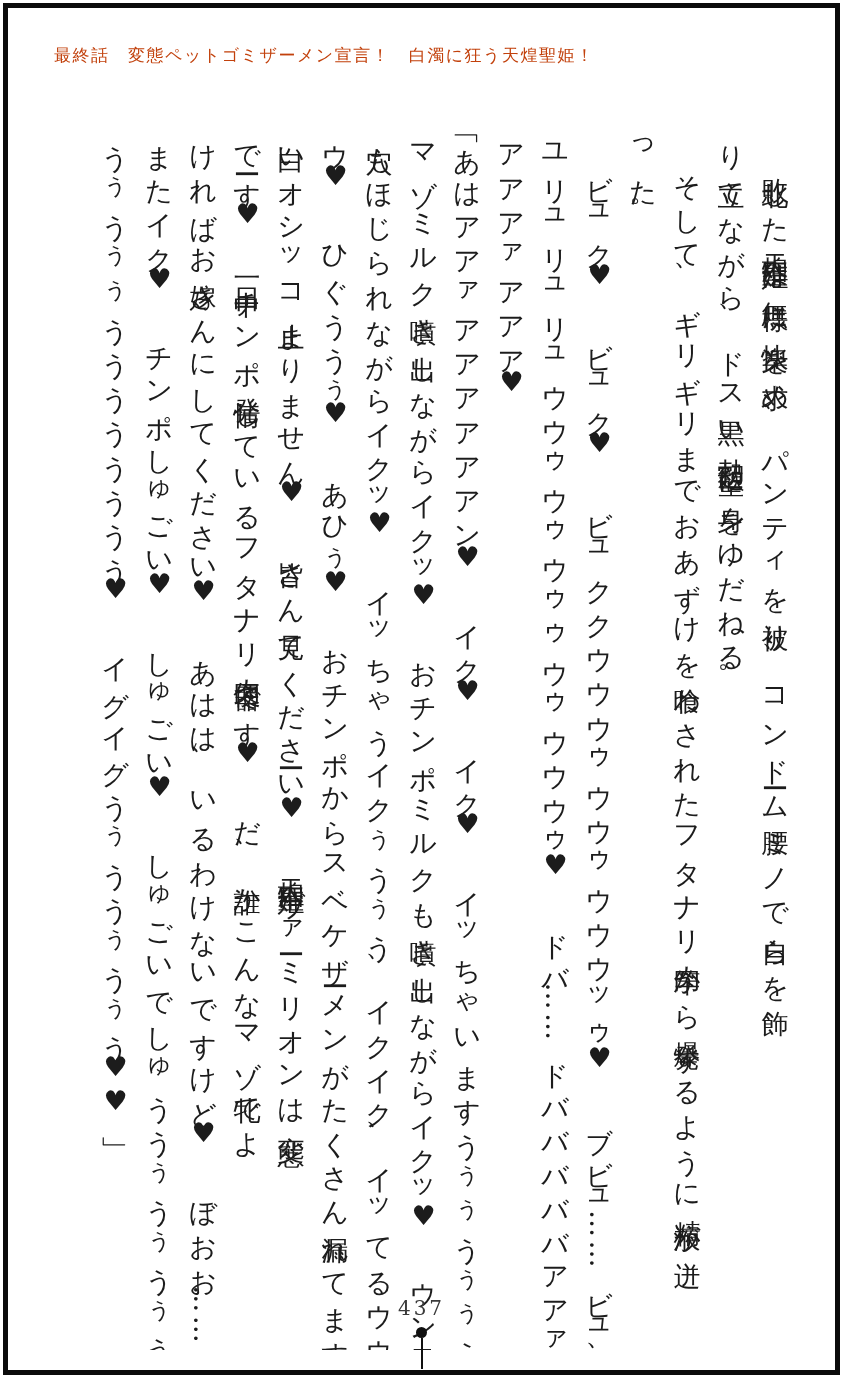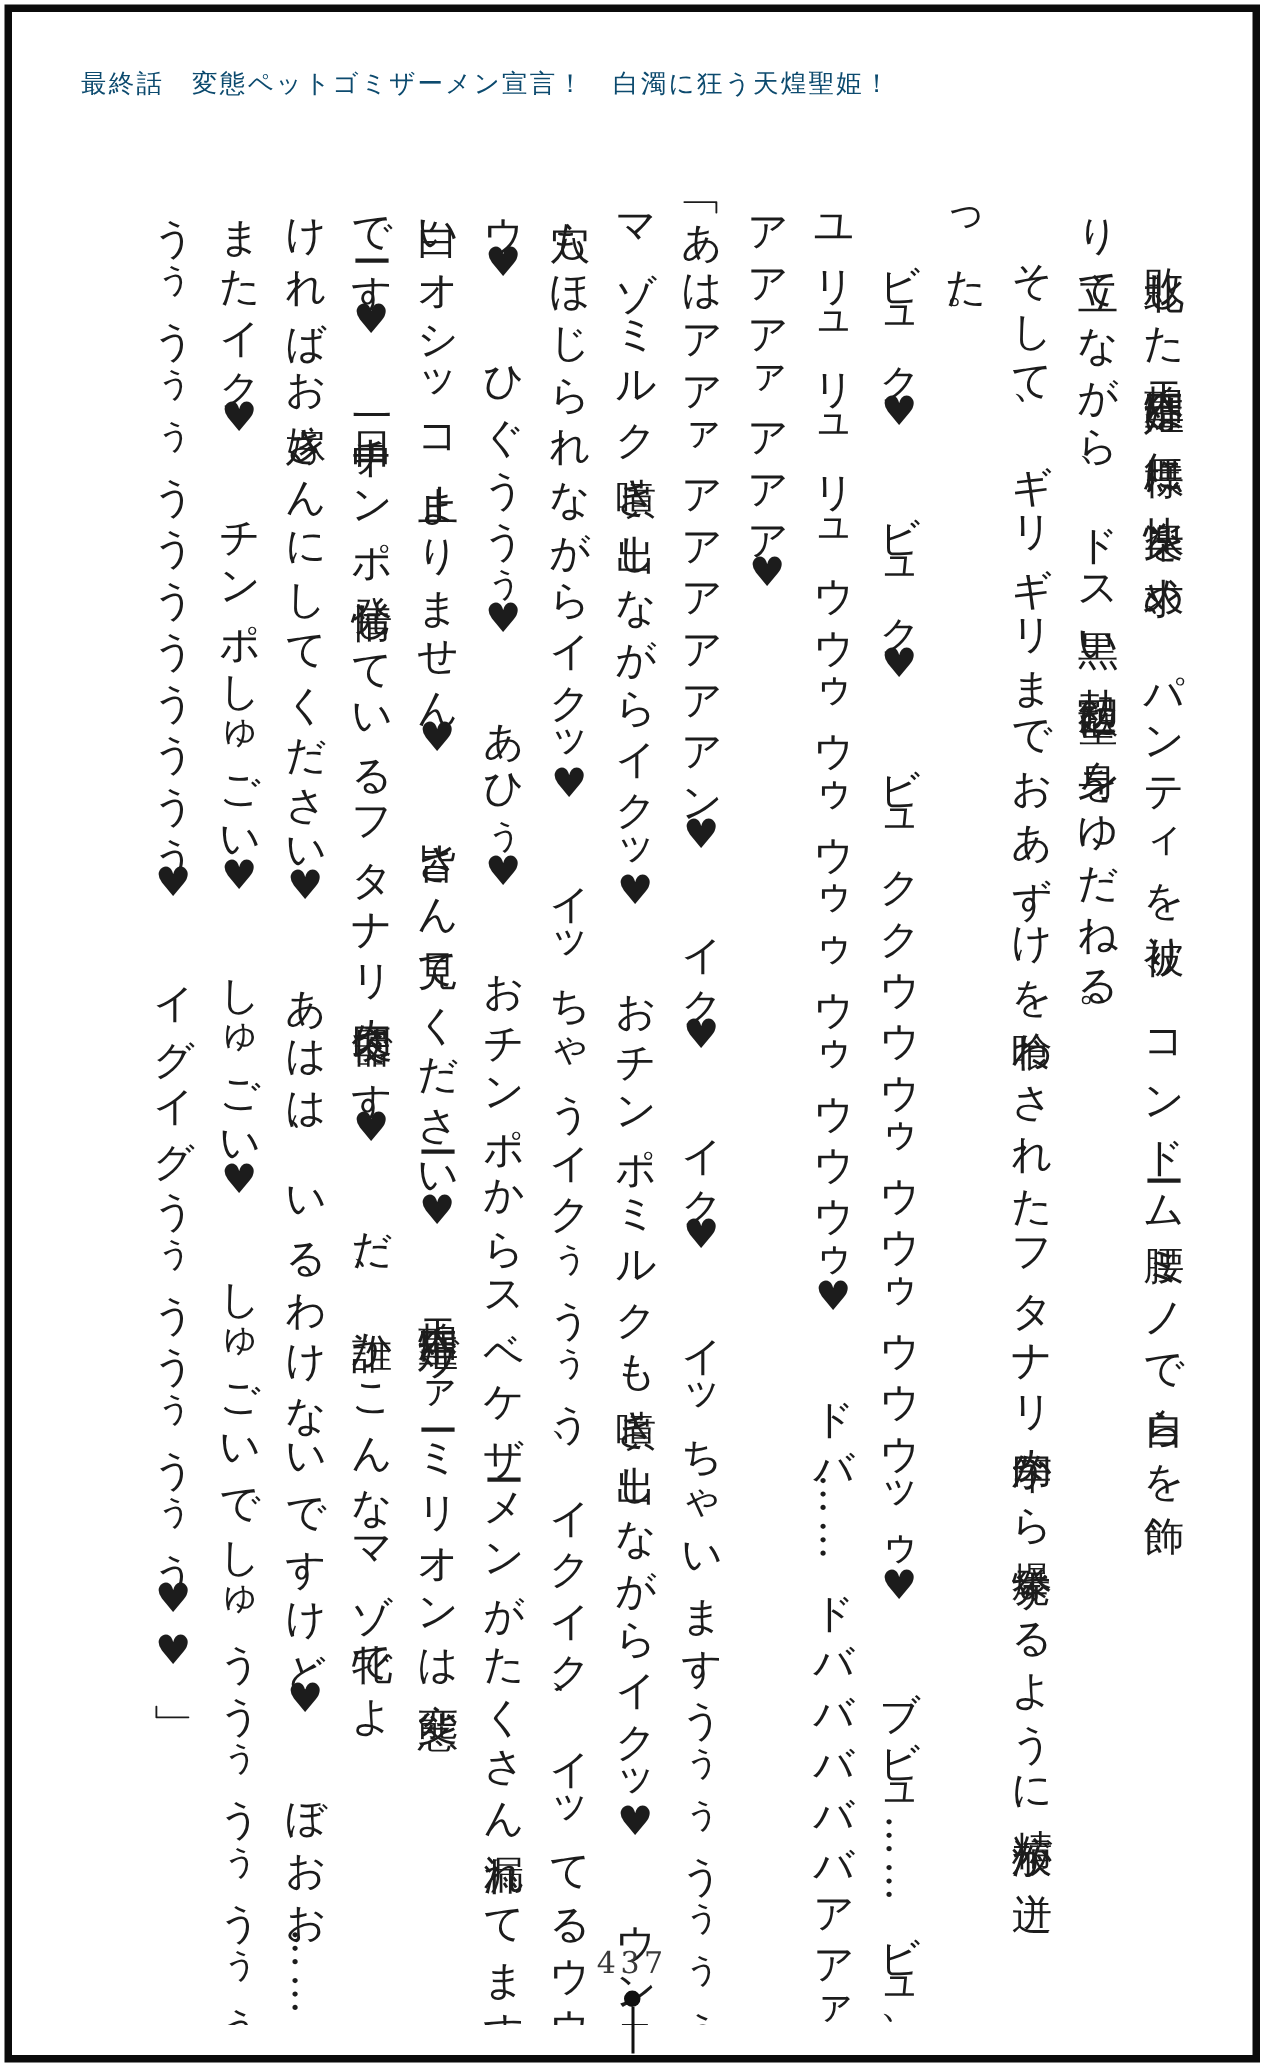--- a/index.html
+++ b/index.html
@@ -19,21 +19,21 @@
     inset: 3px;
     border: 5px solid #0b0b0b;
     box-sizing: border-box;
     pointer-events: none;
   }
   .header {
     position: absolute;
     top: 44px;
     left: 54px;
     font-size: 17px;
-    color: #0c4a6e;
+    color: #c2410c;
     letter-spacing: 1.5px;
     white-space: nowrap;
   }
   .vtext {
     position: absolute;
     top: 126px;
     right: 46px;
     width: 716px;
     height: 1224px;
     writing-mode: vertical-rl;

